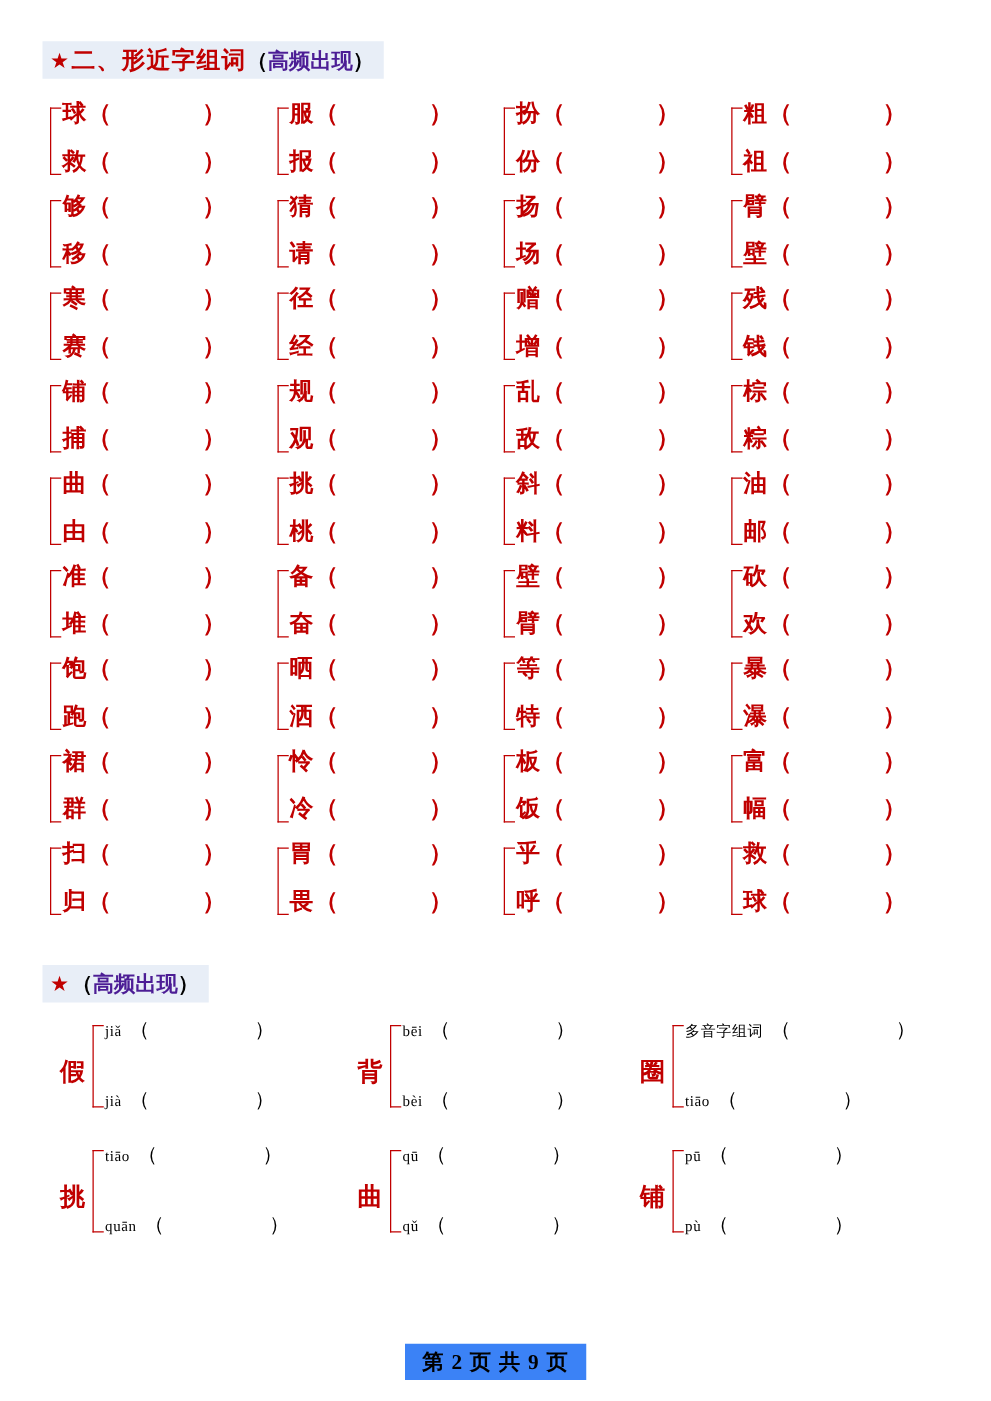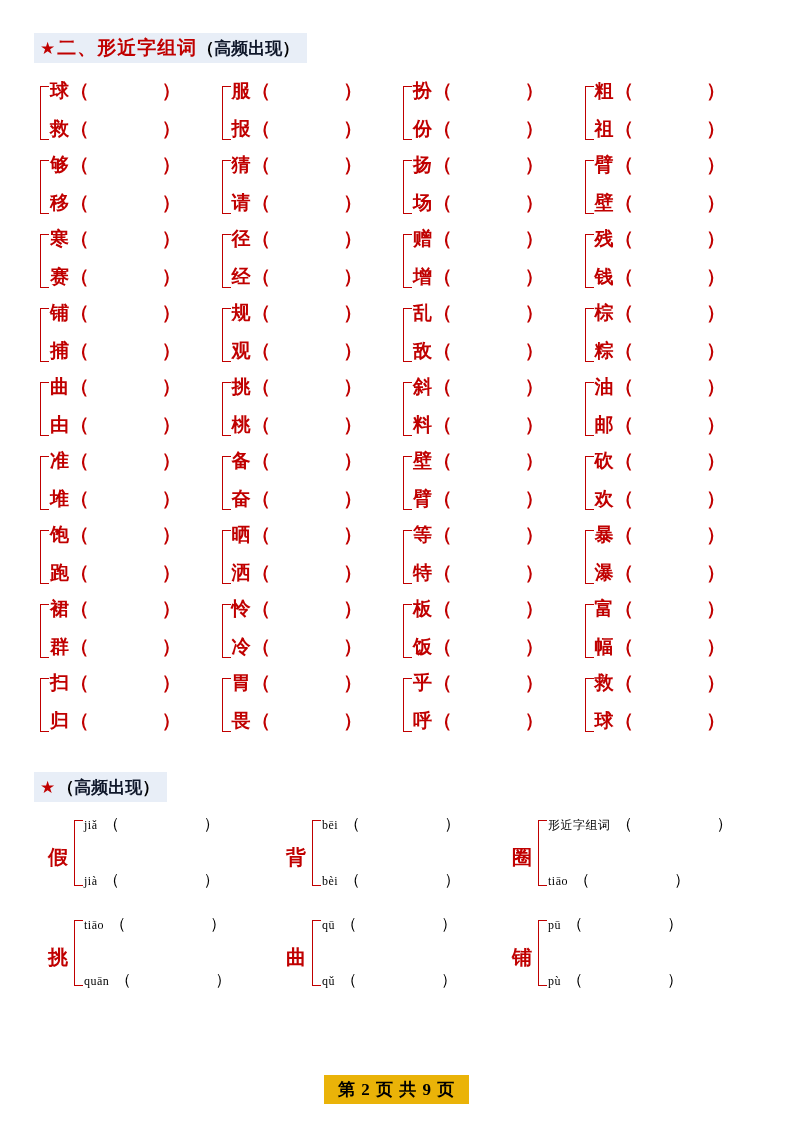--- a/index.html
+++ b/index.html
@@ -37,21 +37,21 @@
     margin-right: 2px;
   }
   .sec-title {
     color: #c00000;
     font-size: 19px;
     font-weight: bold;
     font-family: "Liberation Serif", "DejaVu Serif", serif;
     letter-spacing: 1px;
   }
   .sec-note {
-    color: #0f172a;
+    color: #4c1d95;
     font-size: 17px;
     font-weight: bold;
   }
   .sec-paren {
     color: #000000;
     font-size: 17px;
     font-weight: bold;
   }
 
   
@@ -164,21 +164,21 @@
   
   .footer {
     position: absolute;
     left: 0;
     right: 0;
     top: 1075px;
     text-align: center;
   }
   .footer-inner {
     display: inline-block;
-    background: #eab308;
+    background: #3b82f6;
     padding: 3px 14px;
     font-size: 17px;
     color: #000000;
     font-weight: bold;
     letter-spacing: 1px;
   }
 </style>
 </head>
 <body>
 
@@ -626,21 +626,21 @@
         </div>
         <div class="poly-item" style="left: 252px;">
           <div class="poly-char">背</div>
           <div class="poly-brk"></div>
           <div class="poly-line top"><span class="pinyin">bēi</span><span class="poly-paren">（                ）</span></div>
           <div class="poly-line bot"><span class="pinyin">bèi</span><span class="poly-paren">（                ）</span></div>
         </div>
         <div class="poly-item" style="left: 478px;">
           <div class="poly-char">圈</div>
           <div class="poly-brk"></div>
-          <div class="poly-line top"><span class="pinyin">形近字组词</span><span class="poly-paren">（                ）</span></div>
+          <div class="poly-line top"><span class="pinyin">多音字组词</span><span class="poly-paren">（                ）</span></div>
           <div class="poly-line bot"><span class="pinyin">tiāo</span><span class="poly-paren">（                ）</span></div>
         </div>
       </div>
       <div class="poly-row">
         <div class="poly-item" style="left: 14px;">
           <div class="poly-char">挑</div>
           <div class="poly-brk"></div>
           <div class="poly-line top"><span class="pinyin">tiāo</span><span class="poly-paren">（                ）</span></div>
           <div class="poly-line bot"><span class="pinyin">quān</span><span class="poly-paren">（                ）</span></div>
         </div>

